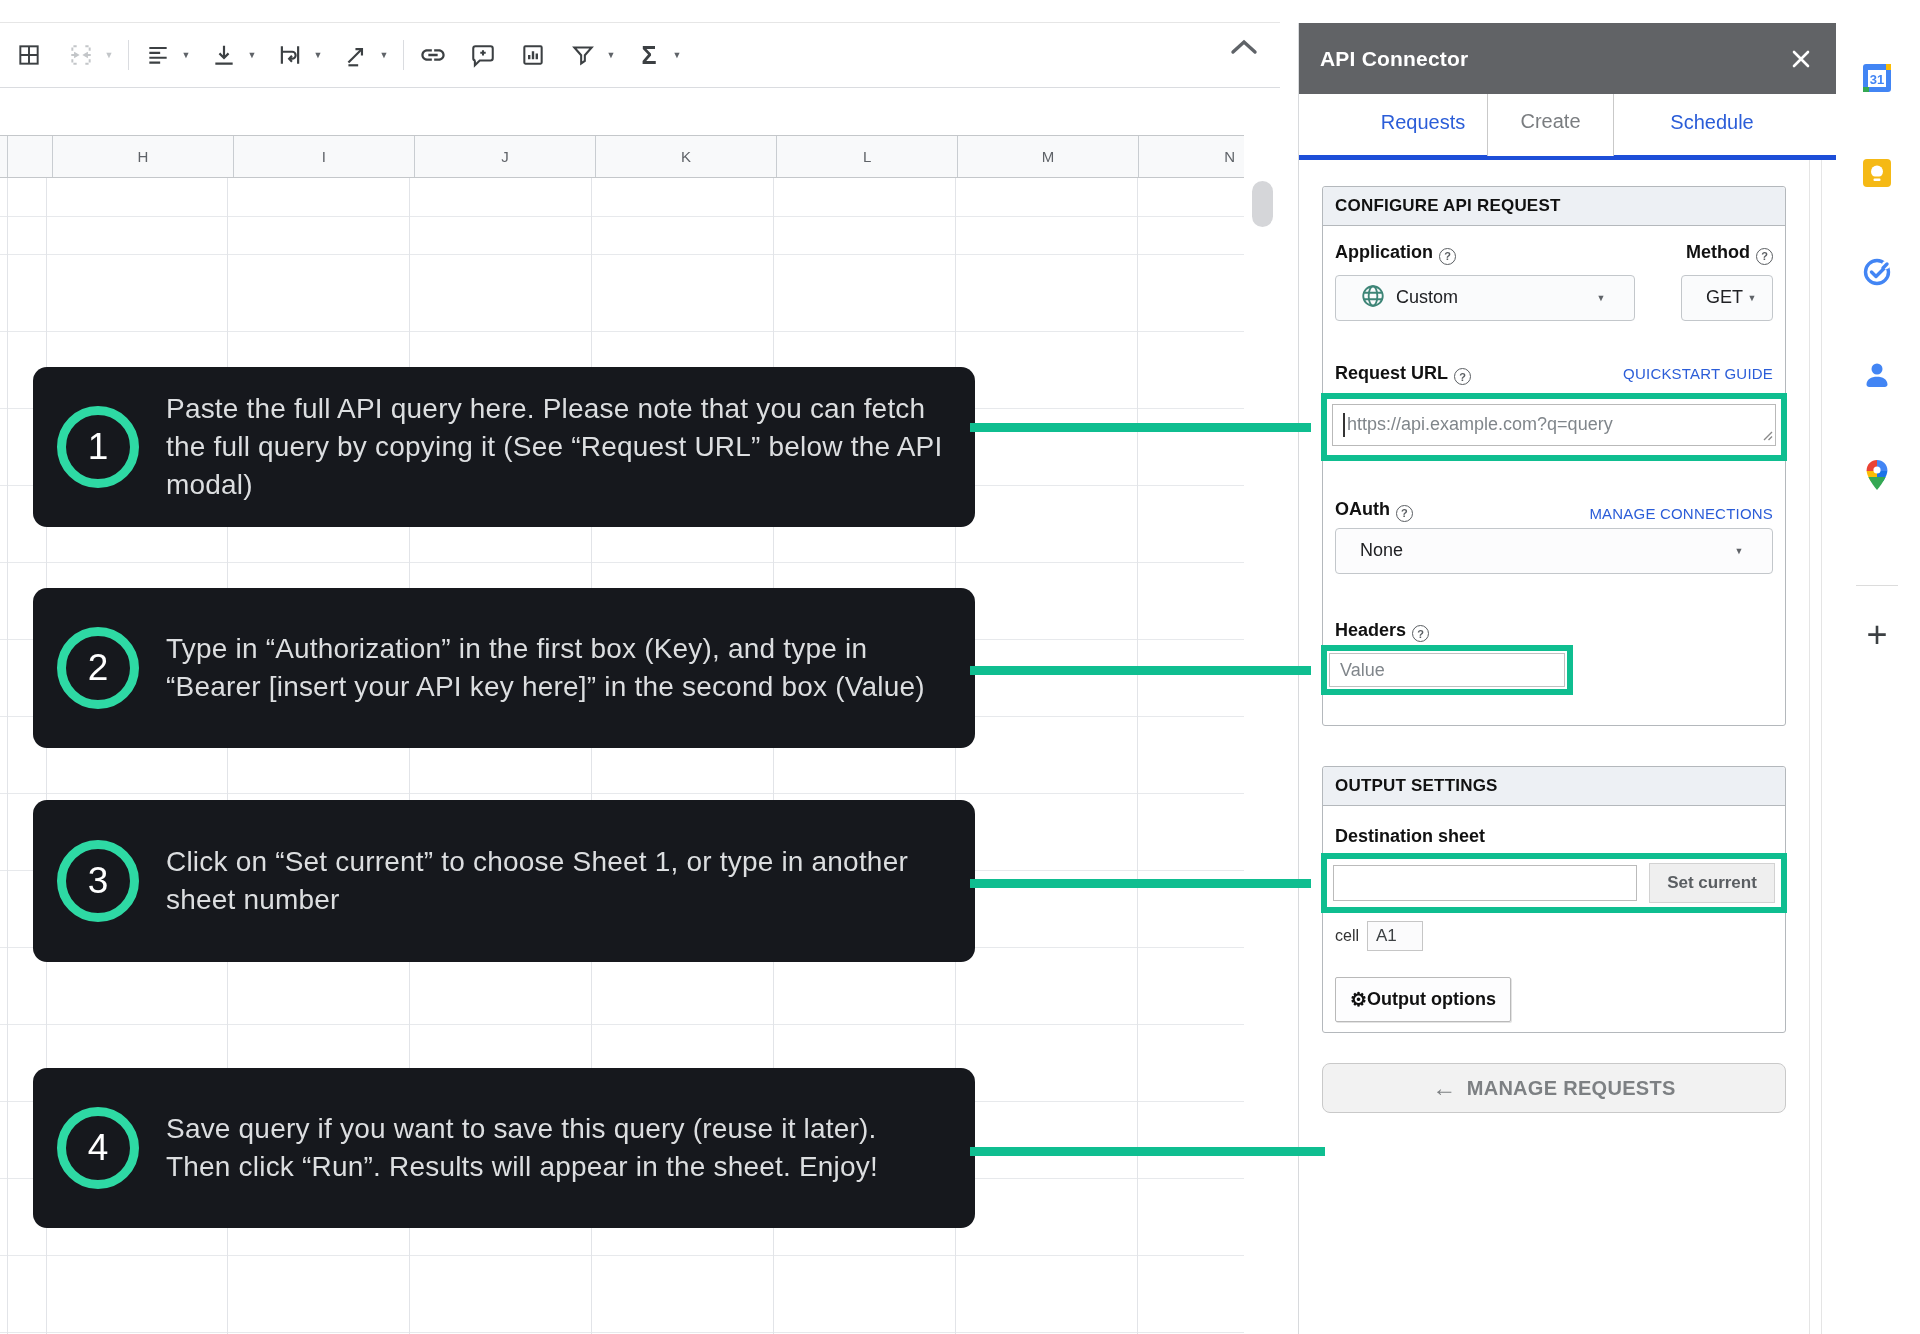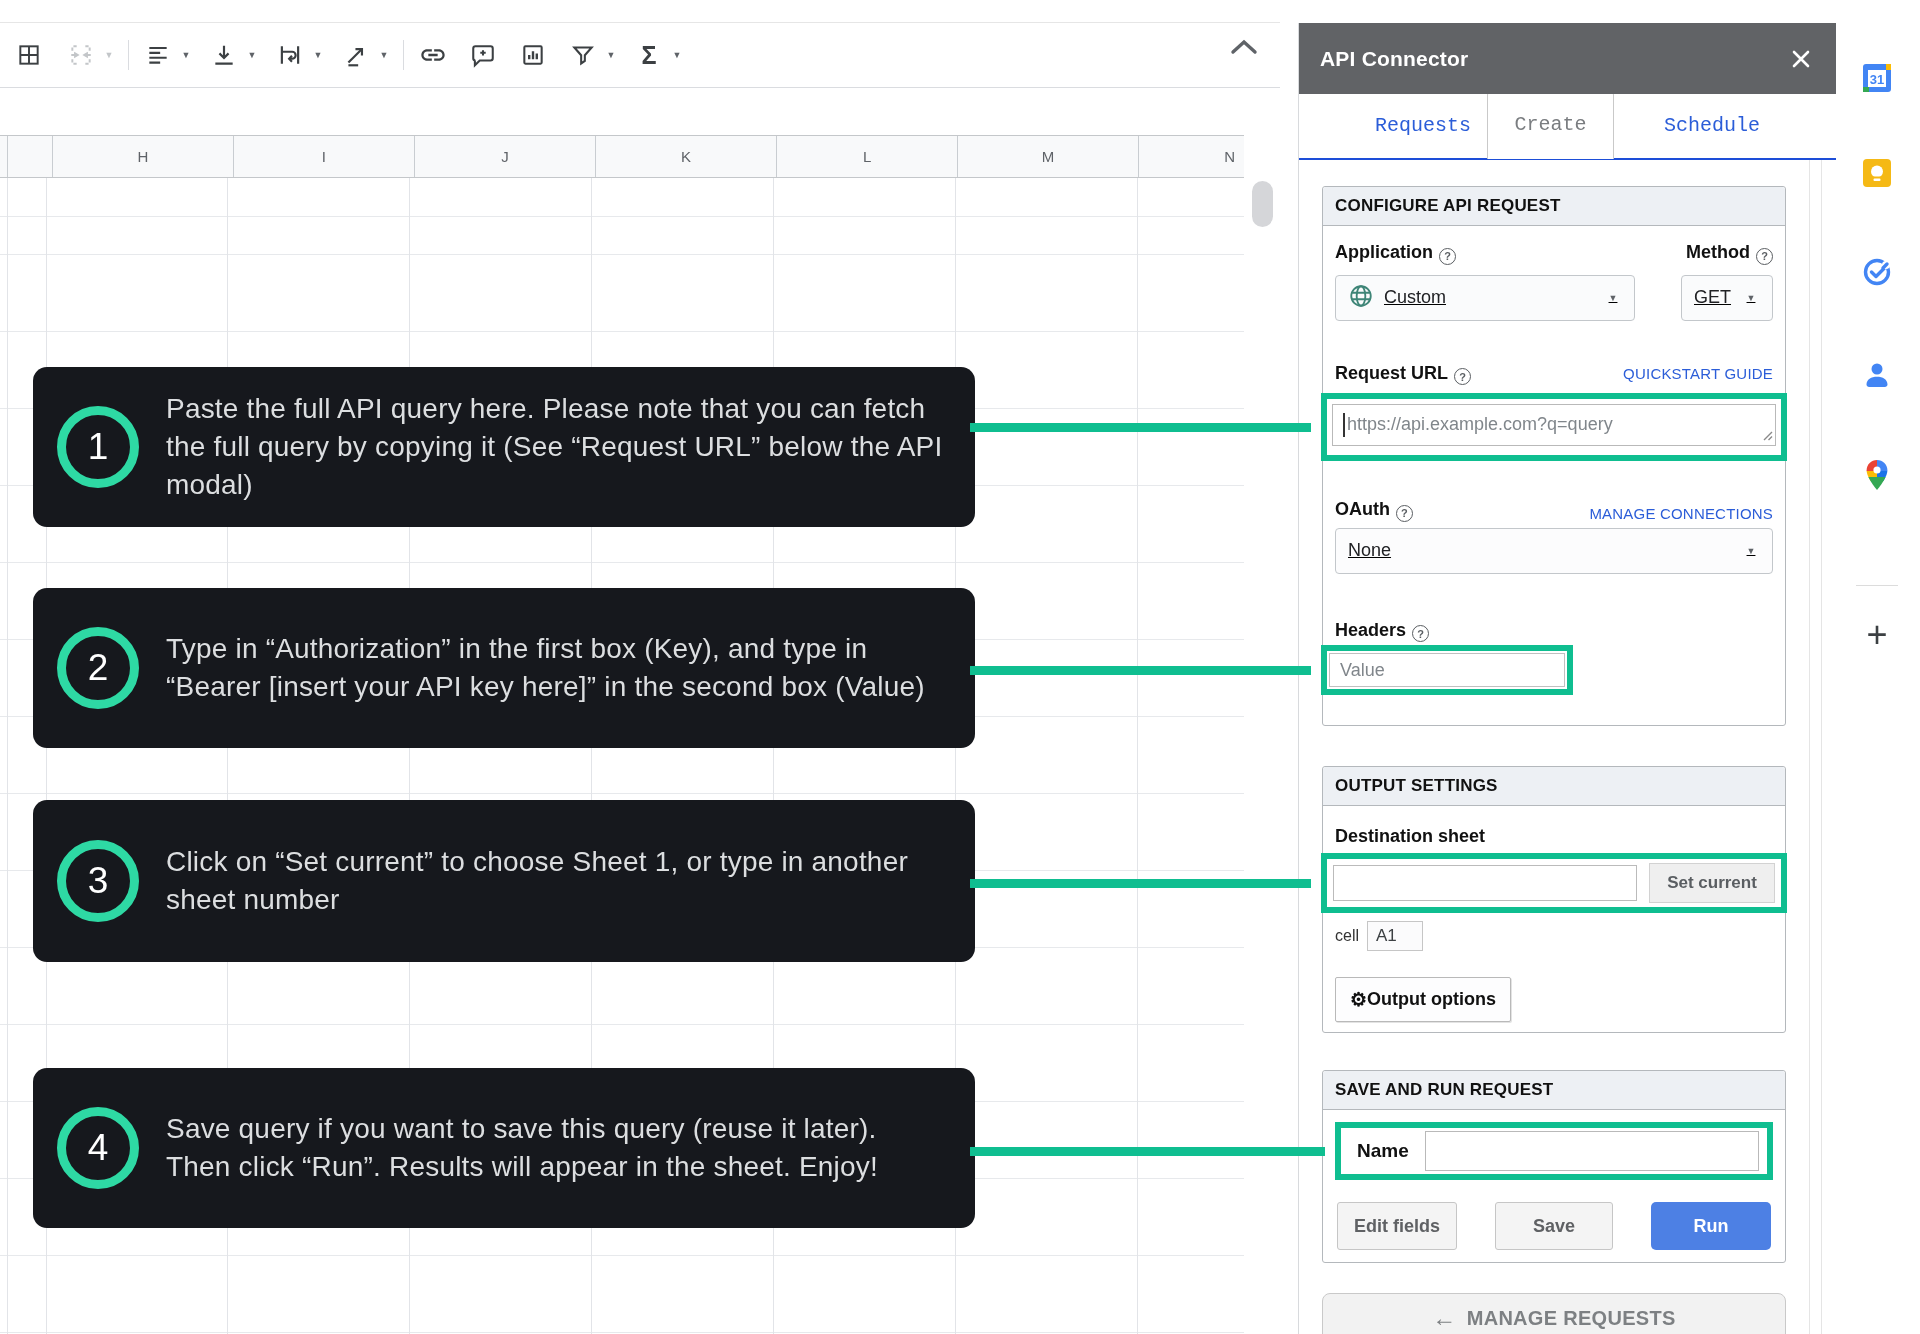--- a/index.html
+++ b/index.html
@@ -55,22 +55,22 @@
   .connector-line { position:absolute; height:9px; background:#0fbe90; z-index:6; }
 
   
   #sidebar { position:absolute; left:1298px; top:23px; width:556px; height:1311px; background:#fff;
     border-left:1px solid #d8dadd; z-index:2; }
   #panel-header { width:540px; height:71px; background:#616366; display:flex; align-items:center;
     padding-left:21px; position:relative; }
   #panel-title { color:#fff; font-size:21px; font-weight:bold; letter-spacing:0.2px; }
   #panel-close { position:absolute; right:26px; top:24px; width:24px; height:24px;
     display:flex; align-items:center; justify-content:center; }
-  #tabs { height:66px; border-bottom:2px solid #1d4ed8; display:flex; align-items:flex-end;
-    padding-left:60px; width:540px;font-family:Liberation Mono, monospace; }
+  #tabs { height:66px; border-bottom:5px solid #1d4ed8; display:flex; align-items:flex-end;
+    padding-left:60px; width:540px; }
   .tab { font-size:20px; color:#2b5dd8; height:66px; display:flex; align-items:center;
     justify-content:center; }
   .tab.requests { width:128px; }
   .tab.schedule { width:160px; margin-left:18px; }
   .tab.create { width:127px; height:70px; margin-bottom:-1px; background:#fff;
     border:1px solid #c9c9c9; border-bottom:none; border-radius:6px 6px 0 0; color:#7a7d80; }
 
   .section { margin-left:23px; width:464px; border:1px solid #b4b8bc; border-radius:3px; background:#fff; }
   .section-h { background:#edf0f4; border-bottom:1px solid #b4b8bc; padding:9px 12px;
     font-size:17px; font-weight:bold; color:#111; letter-spacing:0.2px; border-radius:3px 3px 0 0; }
@@ -82,21 +82,21 @@
   #sec-saverun .sec-body { padding:12px 12px 12px 12px; }
 
   .lbl { font-size:18px; font-weight:bold; color:#111; }
   .help { display:inline-flex; align-items:center; justify-content:center; width:17px; height:17px;
     border:1.5px solid #5a5e62; border-radius:50%; margin-left:6px; vertical-align:-2px; }
   .help::after { content:"?"; font-size:11px; font-weight:bold; color:#5a5e62; }
   .mini-link { font-size:15px; color:#2b5dd8; letter-spacing:0.2px; }
 
   .row-split { display:flex; justify-content:space-between; align-items:flex-end; }
   .selectbox { margin-top:10px; height:46px; border:1px solid #c3c7cb; border-radius:4px;
-    background:#fafbfc; display:flex; align-items:center; padding:0 12px;text-decoration:underline; }
+    background:#fafbfc; display:flex; align-items:center; padding:0 24px; }
   .selectbox .val { font-size:18px; color:#202124; }
   .selectbox .caret { margin-left:auto; }
   #app-select { width:300px; gap:10px; }
   #method-select { width:92px; }
 
   .field-label-row { display:flex; justify-content:space-between; align-items:center; margin-top:42px; }
   .hl { border:6px solid #0fbe90; }
   #url-hl { margin:8px -14px 0 -14px; background:#fff; padding:5px; position:relative; }
   #url-wrap { position:relative; }
   #url-input { width:100%; height:42px; border:1px solid #b9b9b9; resize:none; background:#fff;
@@ -380,34 +380,20 @@
           <span id="cell-label">cell</span>
           <input id="cell-input" value="A1" style="">
         </div>
         <div id="output-options-btn">
           <span class="gear"></span>
           <span>Output options</span>
         </div>
       </div>
     </div>
 
-    <div class="section" id="sec-saverun">
-      <div class="section-h">SAVE AND RUN REQUEST</div>
-      <div class="sec-body">
-        <div class="hl" id="name-hl">
-          <span id="name-label">Name</span>
-          <input id="name-input" style="">
-        </div>
-        <div id="btn-row">
-          <div class="gbtn" id="edit-fields-btn">Edit fields</div>
-          <div class="gbtn" id="save-btn">Save</div>
-          <div id="run-btn">Run</div>
-        </div>
-      </div>
-    </div>
 
     <div id="manage-requests-btn">
       <span class="larr"></span>
       <span>MANAGE REQUESTS</span>
     </div>
 
     <div id="panel-scroll-track"></div>
   </div>
 
   <div id="rail">

